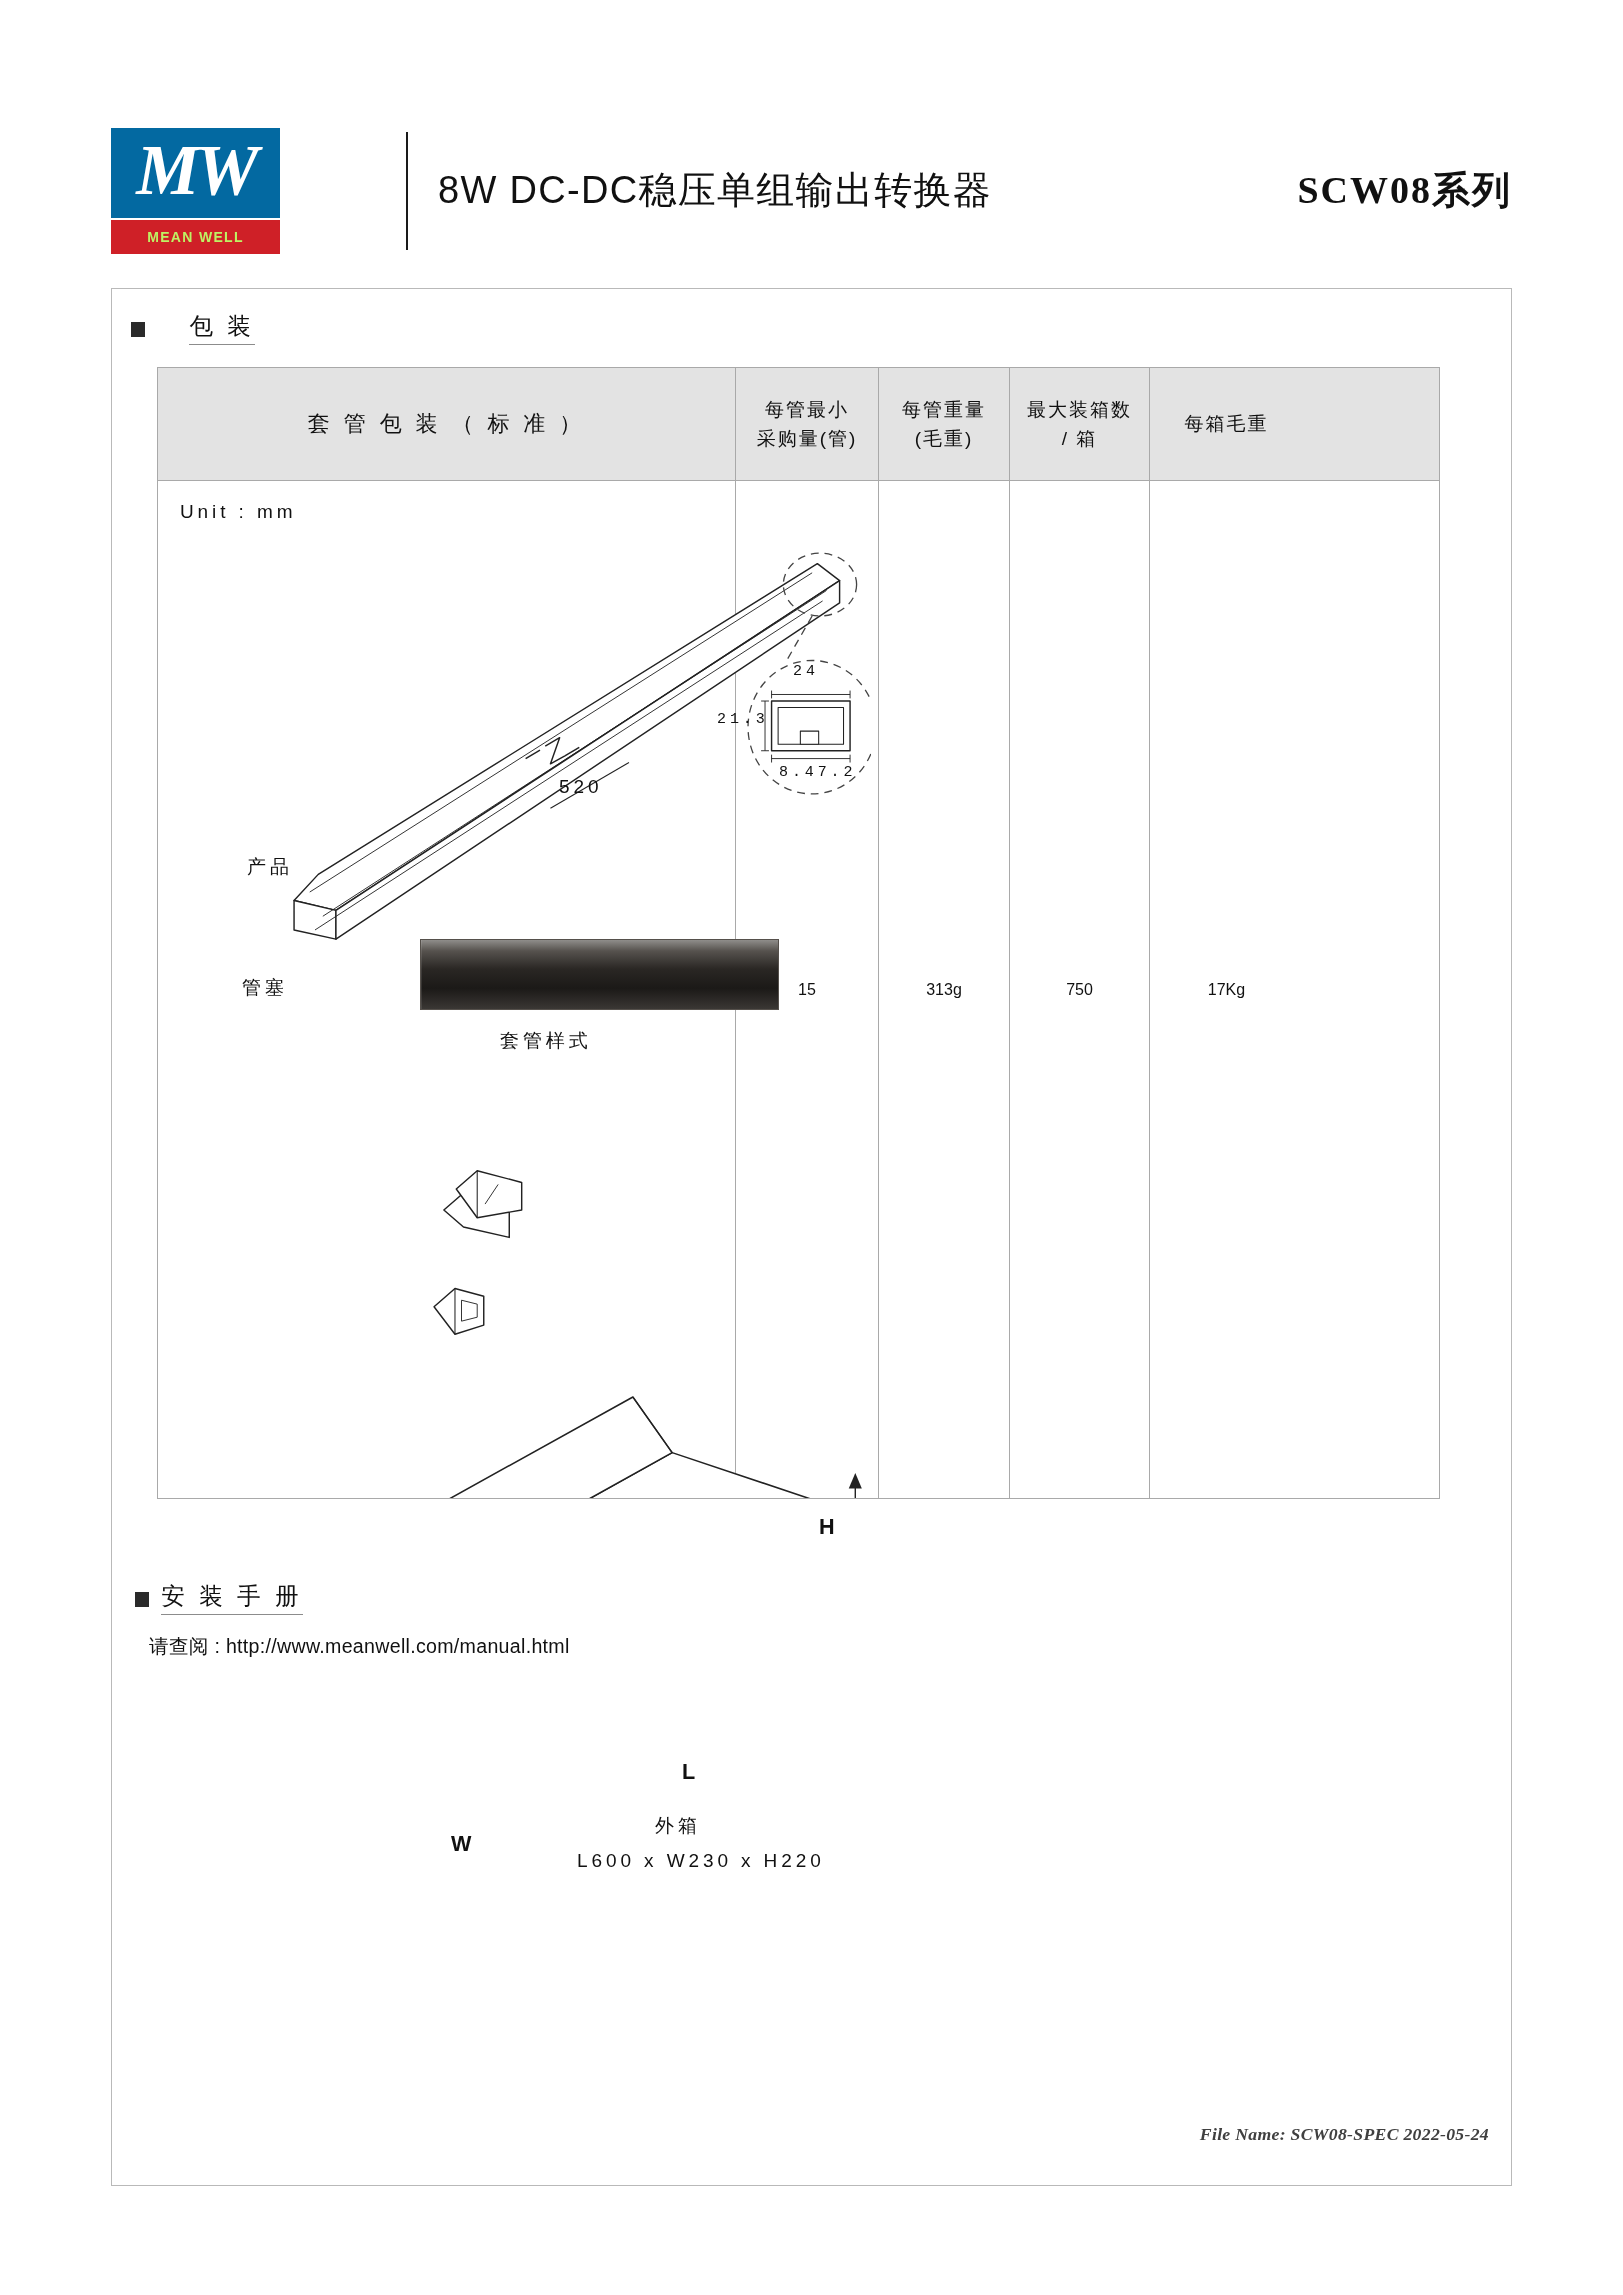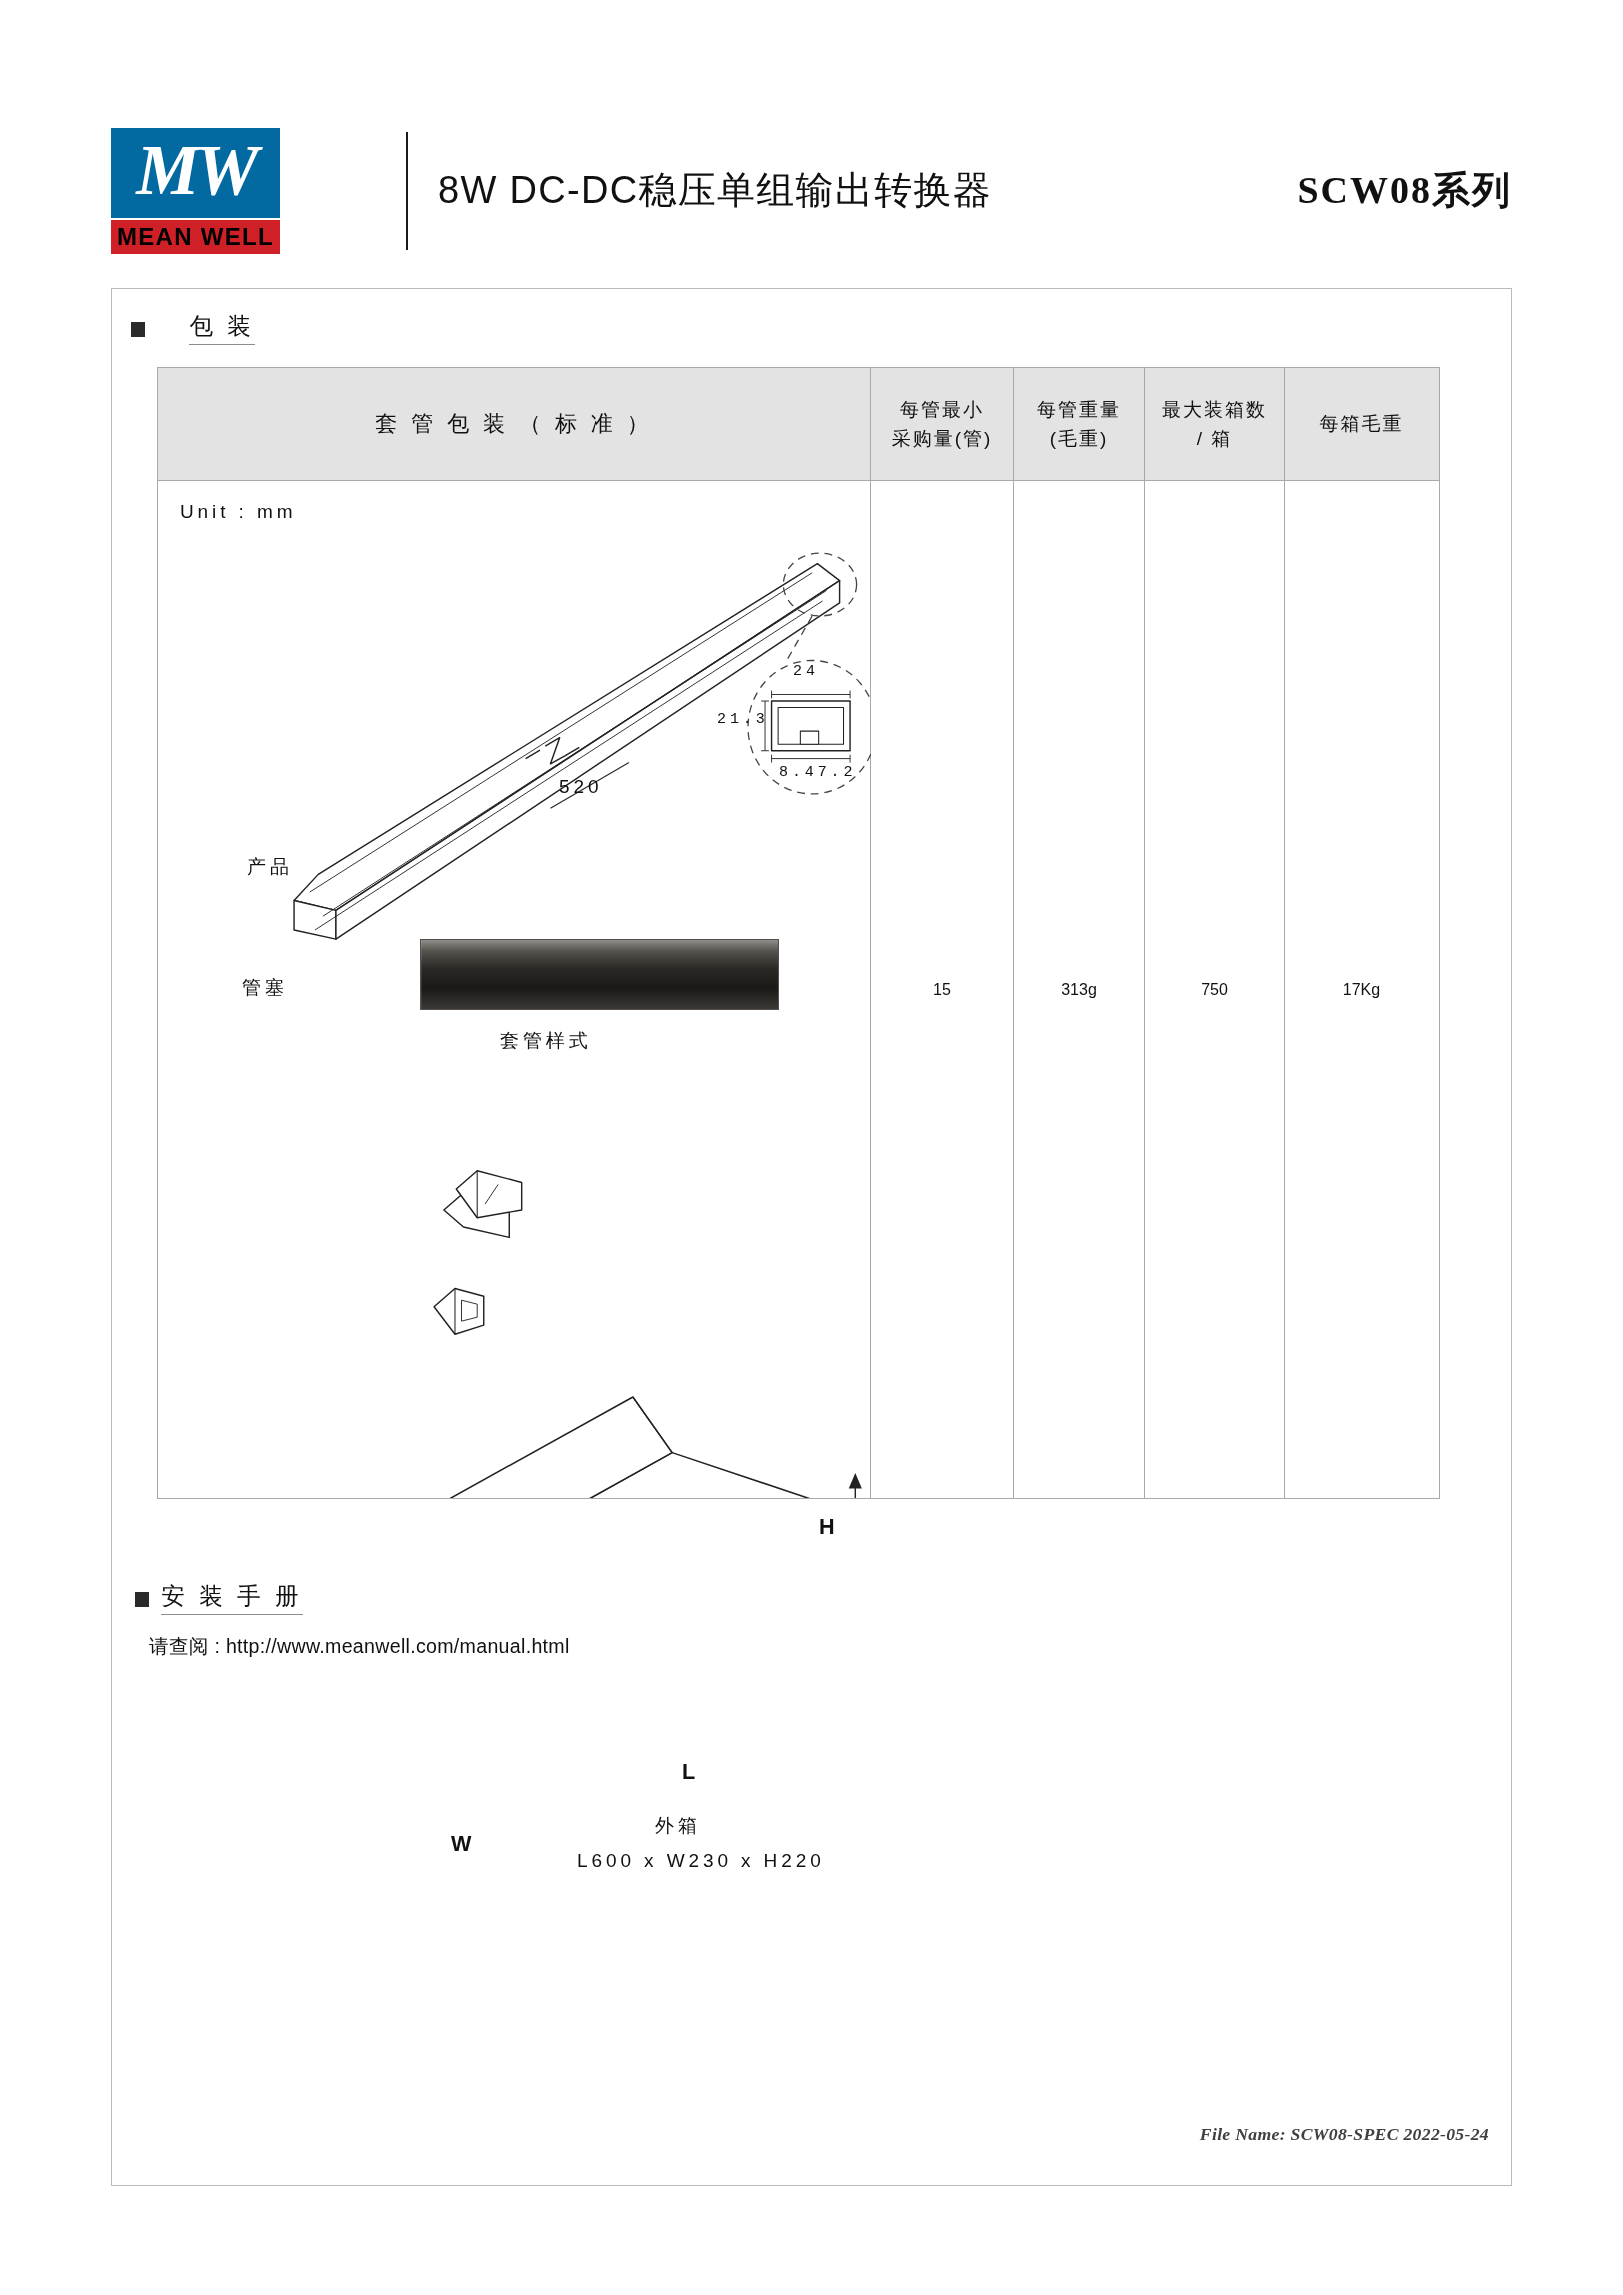--- a/index.html
+++ b/index.html
@@ -55,22 +55,22 @@
     height: 34px;
     background: #cf2027;
     border-top: 2.6px solid #ffffff;
     display: flex;
     align-items: center;
     justify-content: center;
   }
   .logo-name {
     font-family: "Liberation Sans", sans-serif;
     font-weight: bold;
-    font-size: 24px;
-    color: #000000;
+    font-size: 14px;
+    color: #bef264;
     letter-spacing: 1.3px;
   }
   .header-divider {
     position: absolute;
     left: 295px;
     top: 3.9px;
     width: 2px;
     height: 118px;
     background: #1a1a1a;
   }
@@ -162,21 +162,21 @@
     justify-content: center;
     text-align: center;
     border-right: 1.3px solid #a9a9a9;
     box-sizing: border-box;
     font-size: 19px;
     letter-spacing: 2px;
     line-height: 1.55;
     color: #111;
   }
   .pt-head .cell:last-child { border-right: none; }
-  .c1 { width: 713px; font-size: 22px !important; letter-spacing: 3.9px !important; }
+  .c1 { width: 578px; font-size: 22px !important; letter-spacing: 3.9px !important; }
   .c2 { width: 143px; }
   .c3 { width: 131px; }
   .c4 { width: 140px; }
   .c5 { width: 153px; }
 
   .pt-body {
     display: flex;
     height: 1017px;
   }
   .pt-body .cell {

